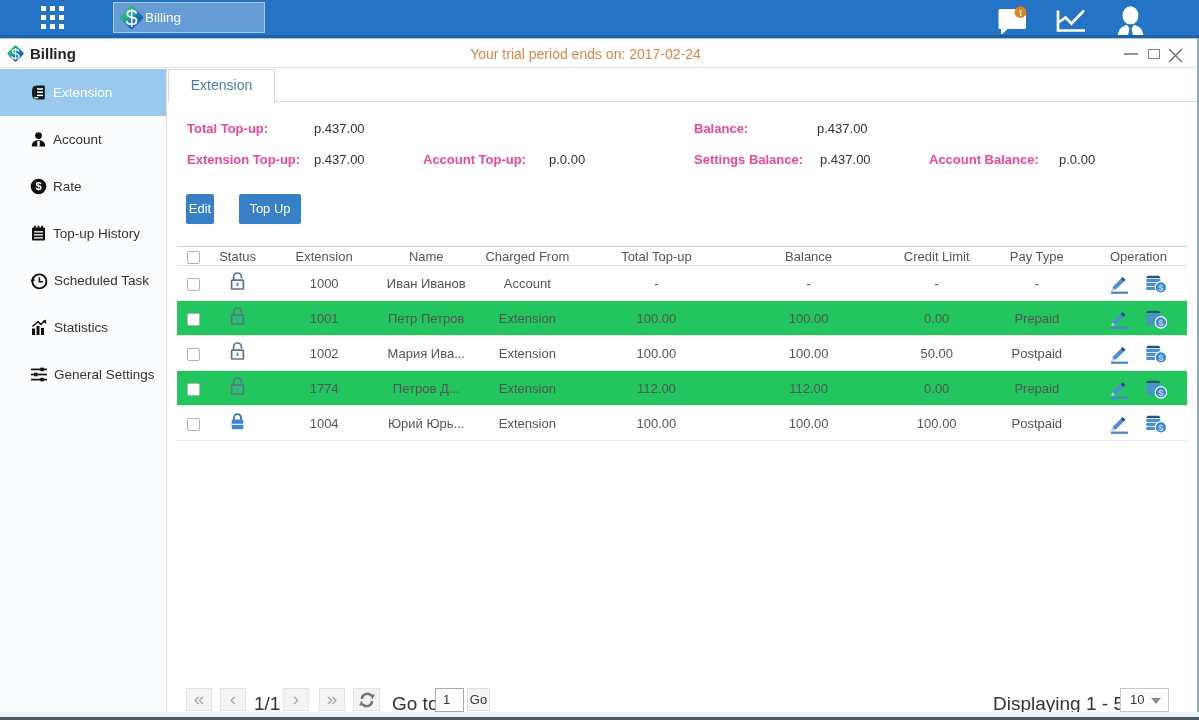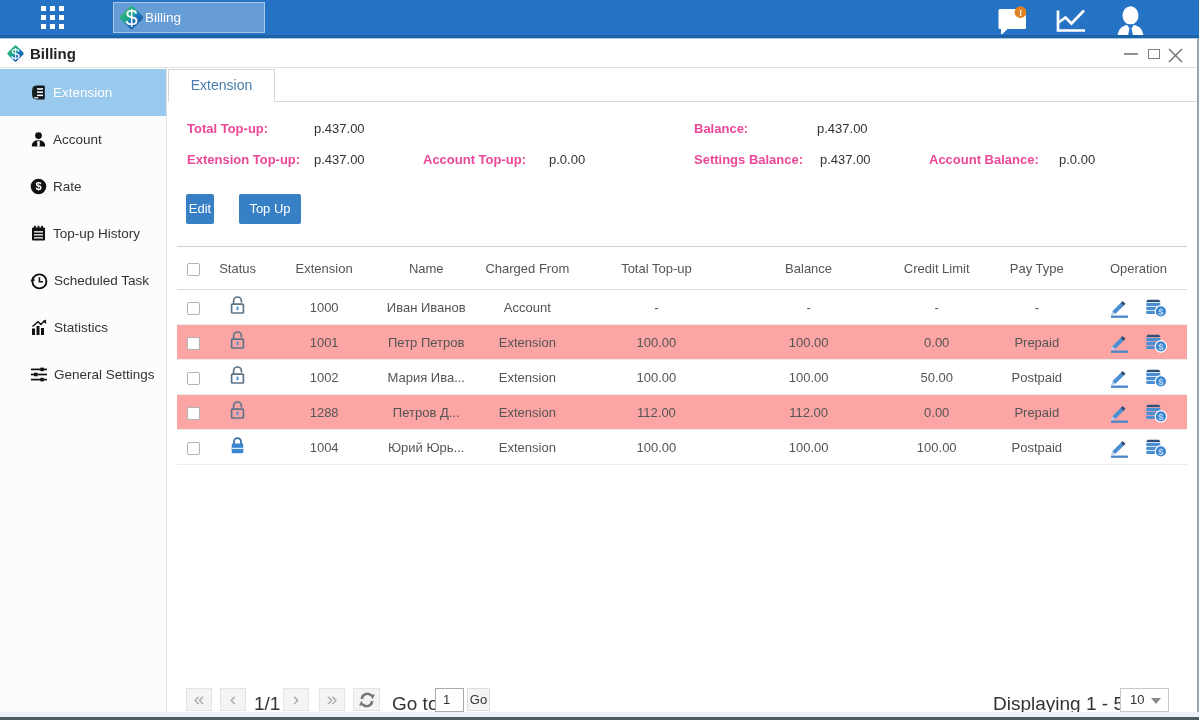--- a/index.html
+++ b/index.html
@@ -25,23 +25,23 @@
 
 #content{position:absolute;left:168px;top:68px;width:1031px;height:649px;background:#fff}
 #tabrow{position:absolute;left:0;top:0;width:1031px;height:34px;border-bottom:1px solid #d8d8d8}
 #tab1{position:absolute;left:0;top:1px;width:107px;height:33px;background:#fff;border:1px solid #d8d8d8;border-bottom:none;color:#4a7dad;font-size:14px;text-align:center;line-height:31px}
 .lbl{position:absolute;font-weight:bold;color:#ec4899;font-size:13px}
 .val{position:absolute;color:#333;font-size:13px}
 .btn{position:absolute;top:126px;height:30px;background:#3780c5;color:#fff;font-size:13px;border-radius:2px;text-align:center;line-height:30px}
 
 #tbl{position:absolute;left:9px;top:178px;width:1010px}
 #tbl table{border-collapse:collapse;width:1010px;table-layout:fixed}
-#tbl th{height:43px;font-weight:normal;color:#555;font-size:13px;border-top:1px solid #d0d0d0;border-bottom:1px solid #dcdcdc;background:#fff}
+#tbl th{height:19px;font-weight:normal;color:#555;font-size:13px;border-top:1px solid #d0d0d0;border-bottom:1px solid #dcdcdc;background:#fff}
 #tbl td{height:35px;text-align:center;color:#555;font-size:13px;border-bottom:1px solid #ececec}
-#tbl tr.alt td{background:#fca5a5}
+#tbl tr.alt td{background:#22c55e}
 .cb{display:inline-block;width:13px;height:13px;border:1px solid #b3b3b3;border-radius:2px;background:#fff;vertical-align:middle}
 .ops{display:flex;align-items:center;justify-content:center;gap:13px}
 
 .pbtn{position:absolute;top:620px;width:26px;height:23px;background:#f4f4f4;border:1px solid #e4e4e4;color:#a8a8a8;font-size:19px;text-align:center;line-height:20px}
 .ptext{position:absolute;color:#333;font-size:19px}
 #goinput{position:absolute;left:267px;top:620px;width:29px;height:24px;border:1px solid #aaa;background:#fff;font-size:13px;padding-left:7px;line-height:22px}
 #gobtn{position:absolute;left:299px;top:620px;width:23px;height:23px;background:#f4f4f4;border:1px solid #ddd;color:#333;font-size:13px;text-align:center;line-height:21px}
 #psel{position:absolute;left:952px;top:620px;width:49px;height:24px;border:1px solid #c8c8c8;background:#fff;font-size:13px;color:#333;line-height:22px;padding-left:9px}
 #psel:after{content:"";position:absolute;right:7px;top:9px;border:5px solid transparent;border-top:6px solid #8a8a8a}
 
@@ -107,20 +107,21 @@
       <stop offset="0" stop-color="#31b27c"></stop>
           <stop offset="0.45" stop-color="#17a28e"></stop>
       <stop offset="0.55" stop-color="#1c7fc0"></stop>
           <stop offset="1" stop-color="#1a5fa8"></stop>
     </linearGradient>
       </defs>
     <rect x="4.6" y="4.6" width="17.8" height="17.8" rx="2.5" transform="rotate(45 13.5 13.5)" fill="url(#dg2)"></rect>
     <text x="13.5" y="21" font-size="22" fill="#ffffff" text-anchor="middle" font-family="Liberation Sans">$</text>
   </svg>
   <div class="ttl">Billing</div>
+  <div id="trial">Your trial period ends on: 2017-02-24</div>
   <div class="wbtn" style="left:1124px;top:14px;width:14px;height:2px;background:#909090"></div>
   <div class="wbtn" style="left:1148px;top:10px;width:12px;height:10px;border:1.5px solid #808080"></div>
   <svg class="wbtn" style="left:1168px;top:9px" width="15" height="15" viewBox="0 0 15 15">
     <line x1="1" y1="1" x2="14" y2="14" stroke="#7a7a7a" stroke-width="1.6"></line>
     <line x1="14" y1="1" x2="1" y2="14" stroke="#7a7a7a" stroke-width="1.6"></line>
   </svg>
 </div>
 <div id="sidebar">
   <div style="height:1px"></div>
   <div class="sitem sel">
@@ -341,21 +342,21 @@
               </div>
             </td>
     </tr>
     <tr class="alt">
       <td><span class="cb"></span></td>
       <td><svg width="17" height="21" viewBox="0 0 17 21">
         <path d="M4.6 9.2 V5.9 a3.9 3.9 0 0 1 7.8 0 V7.4" fill="none" stroke="#5d7487" stroke-width="1.7"></path>
         <rect x="2.6" y="9.2" width="11.8" height="8.8" rx="0.8" fill="none" stroke="#5d7487" stroke-width="1.7"></rect>
         <line x1="8.5" y1="11.6" x2="8.5" y2="15.2" stroke="#4a8fd3" stroke-width="1.9"></line>
       </svg></td>
-      <td>1288</td>
+      <td>1774</td>
             <td>Петров Д...</td>
             <td>Extension</td>
       <td>112.00</td>
             <td>112.00</td>
             <td>0.00</td>
             <td>Prepaid</td>
       <td>
               <div class="ops">
                 <svg width="23" height="21" viewBox="0 0 23 21">
 <line x1="3" y1="19.7" x2="20" y2="19.7" stroke="#4a86c8" stroke-width="2.3"></line>

